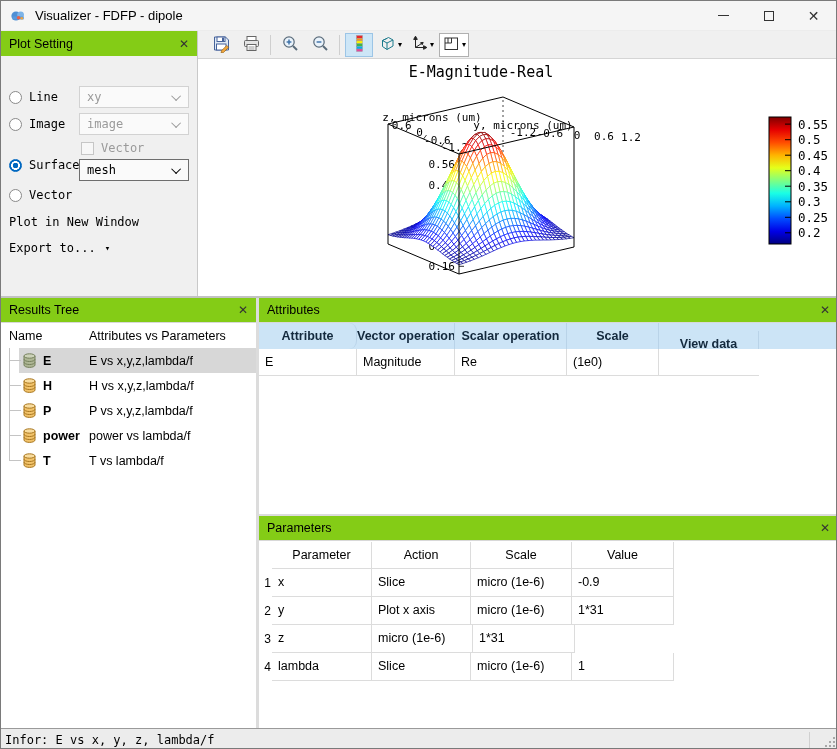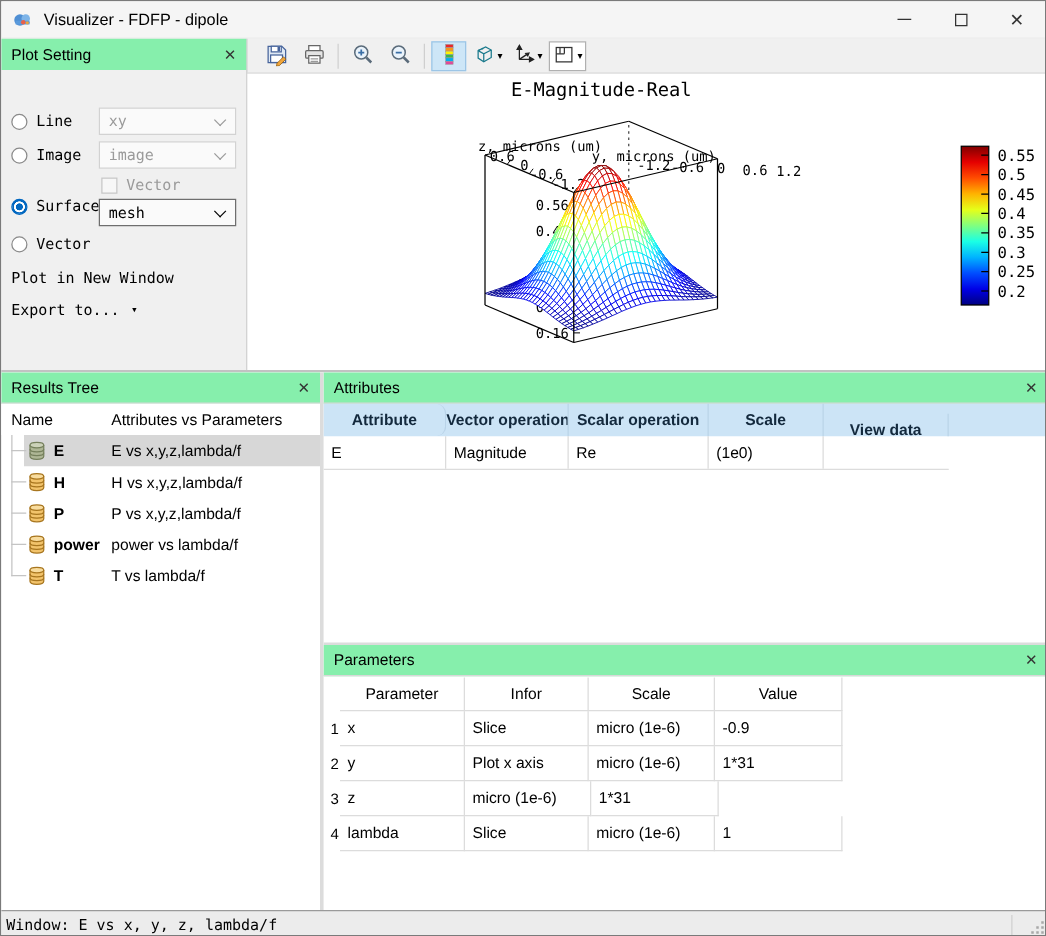--- a/index.html
+++ b/index.html
@@ -12,21 +12,21 @@
   .app-icon{width:18px;height:18px;margin:0 8px 0 8px;}
   .title-text{font-size:13px;}
   .win-controls{margin-left:auto;display:flex;height:100%;}
   .win-btn{width:45px;height:100%;display:flex;align-items:center;justify-content:center;color:#333;}
   .glyph-min{width:11px;height:1px;background:#333;}
   .glyph-max{width:10px;height:10px;border:1px solid #333;}
   .glyph-close{font-size:14px;line-height:1;}
   
   .top-section{position:absolute;left:0;top:30px;width:837px;height:265px;display:flex;}
   .ps-panel{width:197px;background:#f0f0f0;border-right:1px solid #c9c9c9;position:relative;}
-  .panel-header{height:25px;display:flex;align-items:center;padding:0 8px;font-size:12.5px;background:#86efac;}
+  .panel-header{height:25px;display:flex;align-items:center;padding:0 8px;font-size:12.5px;background:#84cc16;}
   .panel-close{margin-left:auto;font-size:12px;color:#333;cursor:default;}
   .ps-content{position:relative;height:235px;font-family:"DejaVu Sans Mono",monospace;font-size:12px;}
   .ps-row{position:absolute;left:8px;height:22px;display:flex;align-items:center;gap:7px;white-space:nowrap;}
   .radio{width:13px;height:13px;border:1px solid #8a8a8a;border-radius:50%;background:#fff;flex:0 0 auto;}
   .radio.checked{border:1px solid #0067c0;background:radial-gradient(circle,#0067c0 0 2.6px,#fff 3px 4.2px,#0067c0 4.6px);}
   .checkbox{width:13px;height:13px;border:1px solid #c6c6c6;background:#f7f7f7;flex:0 0 auto;}
   .dd{position:absolute;width:110px;height:22px;border:1px solid #d2d2d2;background:#fafafa;color:#9a9a9a;
       display:flex;align-items:center;padding:0 7px;font-family:"DejaVu Sans Mono",monospace;font-size:12px;}
   .dd .chev{margin-left:auto;width:7px;height:7px;border-left:1.4px solid currentColor;border-bottom:1.4px solid currentColor;
             transform:rotate(-45deg) translateY(-2px);}
@@ -1306,21 +1306,21 @@
       </div>
       <div class="param-panel">
         <div class="panel-header">
           <span>Parameters</span>
           <span class="panel-close">✕</span>
         </div>
         <div class="param-table">
             <div class="p-row head">
               <span class="p-num"></span>
               <span class="p-c" style="width:100px">Parameter</span>
-              <span class="p-c" style="width:99px">Infor</span>
+              <span class="p-c" style="width:99px">Action</span>
               <span class="p-c" style="width:101px">Scale</span>
               <span class="p-c" style="width:102px">Value</span>
             </div>
             <div class="p-row">
               <span class="p-num">1</span>
               <span class="p-c" style="width:100px">x</span>
               <span class="p-c" style="width:99px">Slice</span>
               <span class="p-c" style="width:101px">micro (1e-6)</span>
               <span class="p-c" style="width:102px">-0.9</span>
             </div>
@@ -1343,21 +1343,21 @@
               <span class="p-c" style="width:99px">Slice</span>
               <span class="p-c" style="width:101px">micro (1e-6)</span>
               <span class="p-c" style="width:102px">1</span>
             </div>
           </div>
       </div>
     </div>
   </div>
 
   <div class="statusbar">
-    <span>Window: E vs x, y, z, lambda/f</span>
+    <span>Infor: E vs x, y, z, lambda/f</span>
     <span class="status-sep"></span>
     <span class="resize-grip">
       <i style="right:0;bottom:0"></i>
         <i style="right:4px;bottom:0"></i>
         <i style="right:0;bottom:4px"></i>
       <i style="right:8px;bottom:0"></i>
         <i style="right:0;bottom:8px"></i>
         <i style="right:4px;bottom:4px"></i>
     </span>
   </div>

